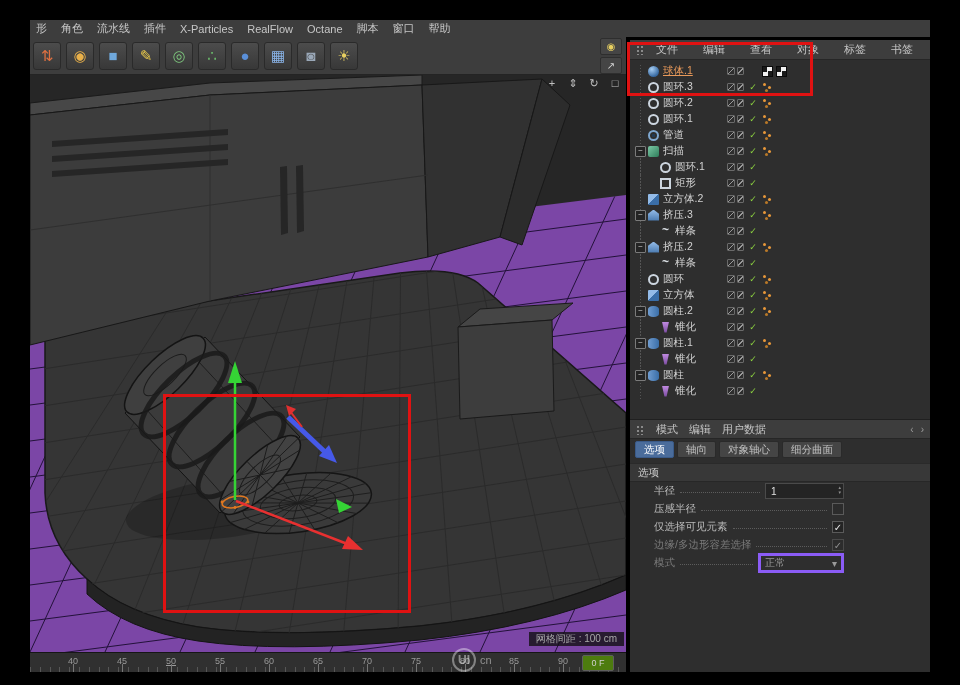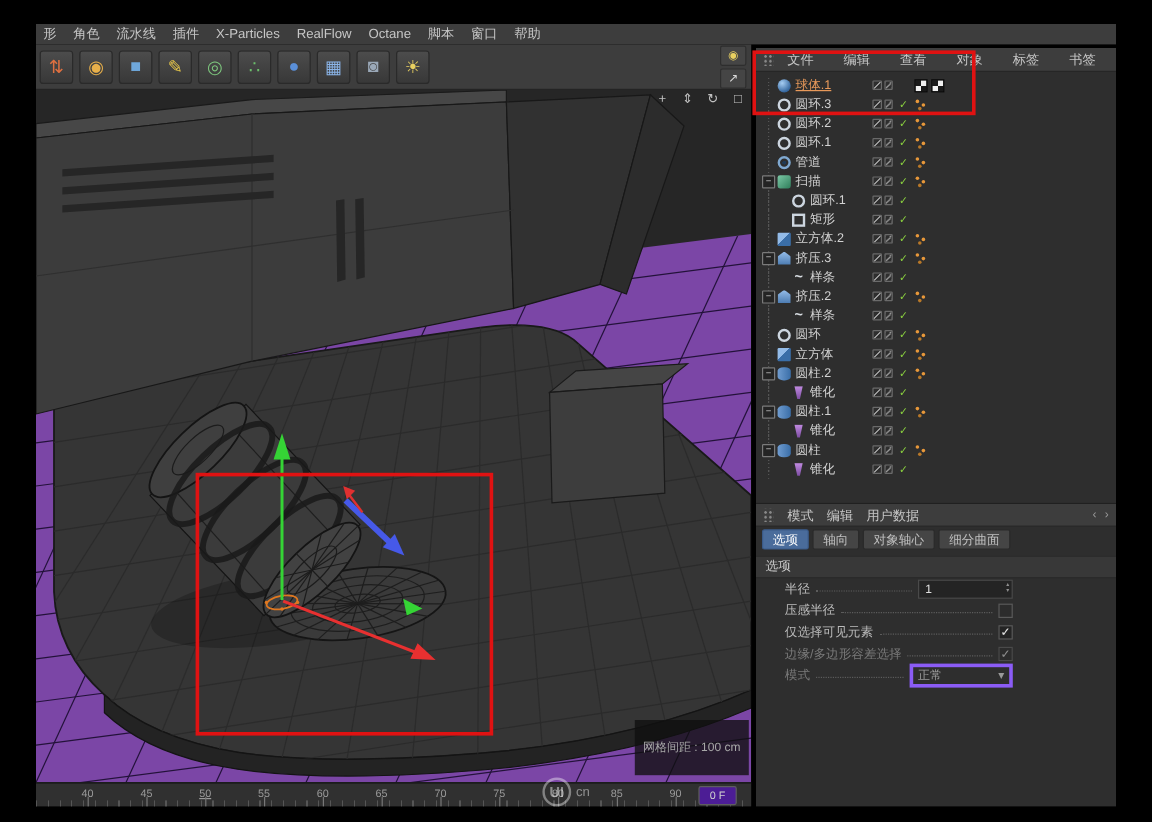--- a/index.html
+++ b/index.html
@@ -17,29 +17,29 @@
            border-radius:3px;display:flex;align-items:center;justify-content:center;font-size:15px;}
   .axis-col{display:flex;flex-direction:column;gap:2px;padding-right:4px;}
   .axis-icon{width:20px;height:15px;font-size:10px;display:flex;align-items:center;justify-content:center;
              background:#454545;border:1px solid #2e2e2e;border-radius:2px;}
 
   
   .viewport{position:absolute;left:30px;top:75px;width:596px;height:577px;background:#262626;overflow:hidden;}
   .vp-controls{position:absolute;top:2px;right:4px;display:flex;gap:7px;color:#c0c0c0;font-size:11px;z-index:3;}
   .vp-ctl{width:14px;height:13px;text-align:center;line-height:13px;}
   .grid-label{position:absolute;right:2px;bottom:6px;background:rgba(15,15,15,.78);color:#a8a8a8;
-              font-size:10px;padding:16px 7px;z-index:3;}
+              font-size:10px;padding:0 7px;z-index:3;}
 
   
   .ruler{position:absolute;left:30px;top:652px;width:596px;height:20px;background:#303030;border-top:1px solid #161616;box-sizing:border-box;}
   .rnum{position:absolute;top:3px;font-size:9px;color:#9a9a9a;transform:translateX(-50%);}
   .rtick{position:absolute;bottom:0;width:1px;height:8px;background:#777;}
   .ruler-ticks{position:absolute;left:0;bottom:0;width:100%;height:5px;
     background:repeating-linear-gradient(90deg,#565656 0,#565656 1px,transparent 1px,transparent 9.8px);}
-  .frame-box{position:absolute;left:552px;top:2px;width:30px;height:14px;background:#4c1d95;border:1px solid #5e5e5e;
+  .frame-box{position:absolute;left:552px;top:2px;width:30px;height:14px;background:#4d7c0f;border:1px solid #5e5e5e;
              border-radius:2px;color:#cfcfcf;font-size:9px;display:flex;align-items:center;justify-content:center;}
 
   
   .rightpanel{position:absolute;left:630px;top:40px;width:300px;height:632px;background:#2e2e2e;}
   .om-menu,.am-menu{height:20px;background:#3d3d3d;display:flex;align-items:center;gap:11px;padding-left:6px;
            font-size:11px;color:#c6c6c6;border-bottom:1px solid #262626;box-sizing:border-box;position:relative;}
   .am-menu{border-top:1px solid #202020;}
   .grip{width:9px;height:11px;flex:none;
         background-image:radial-gradient(#8a8a8a 1px,transparent 1.2px);background-size:4px 4px;background-position:0 1px;}
   .pmenu-item{white-space:nowrap;}

